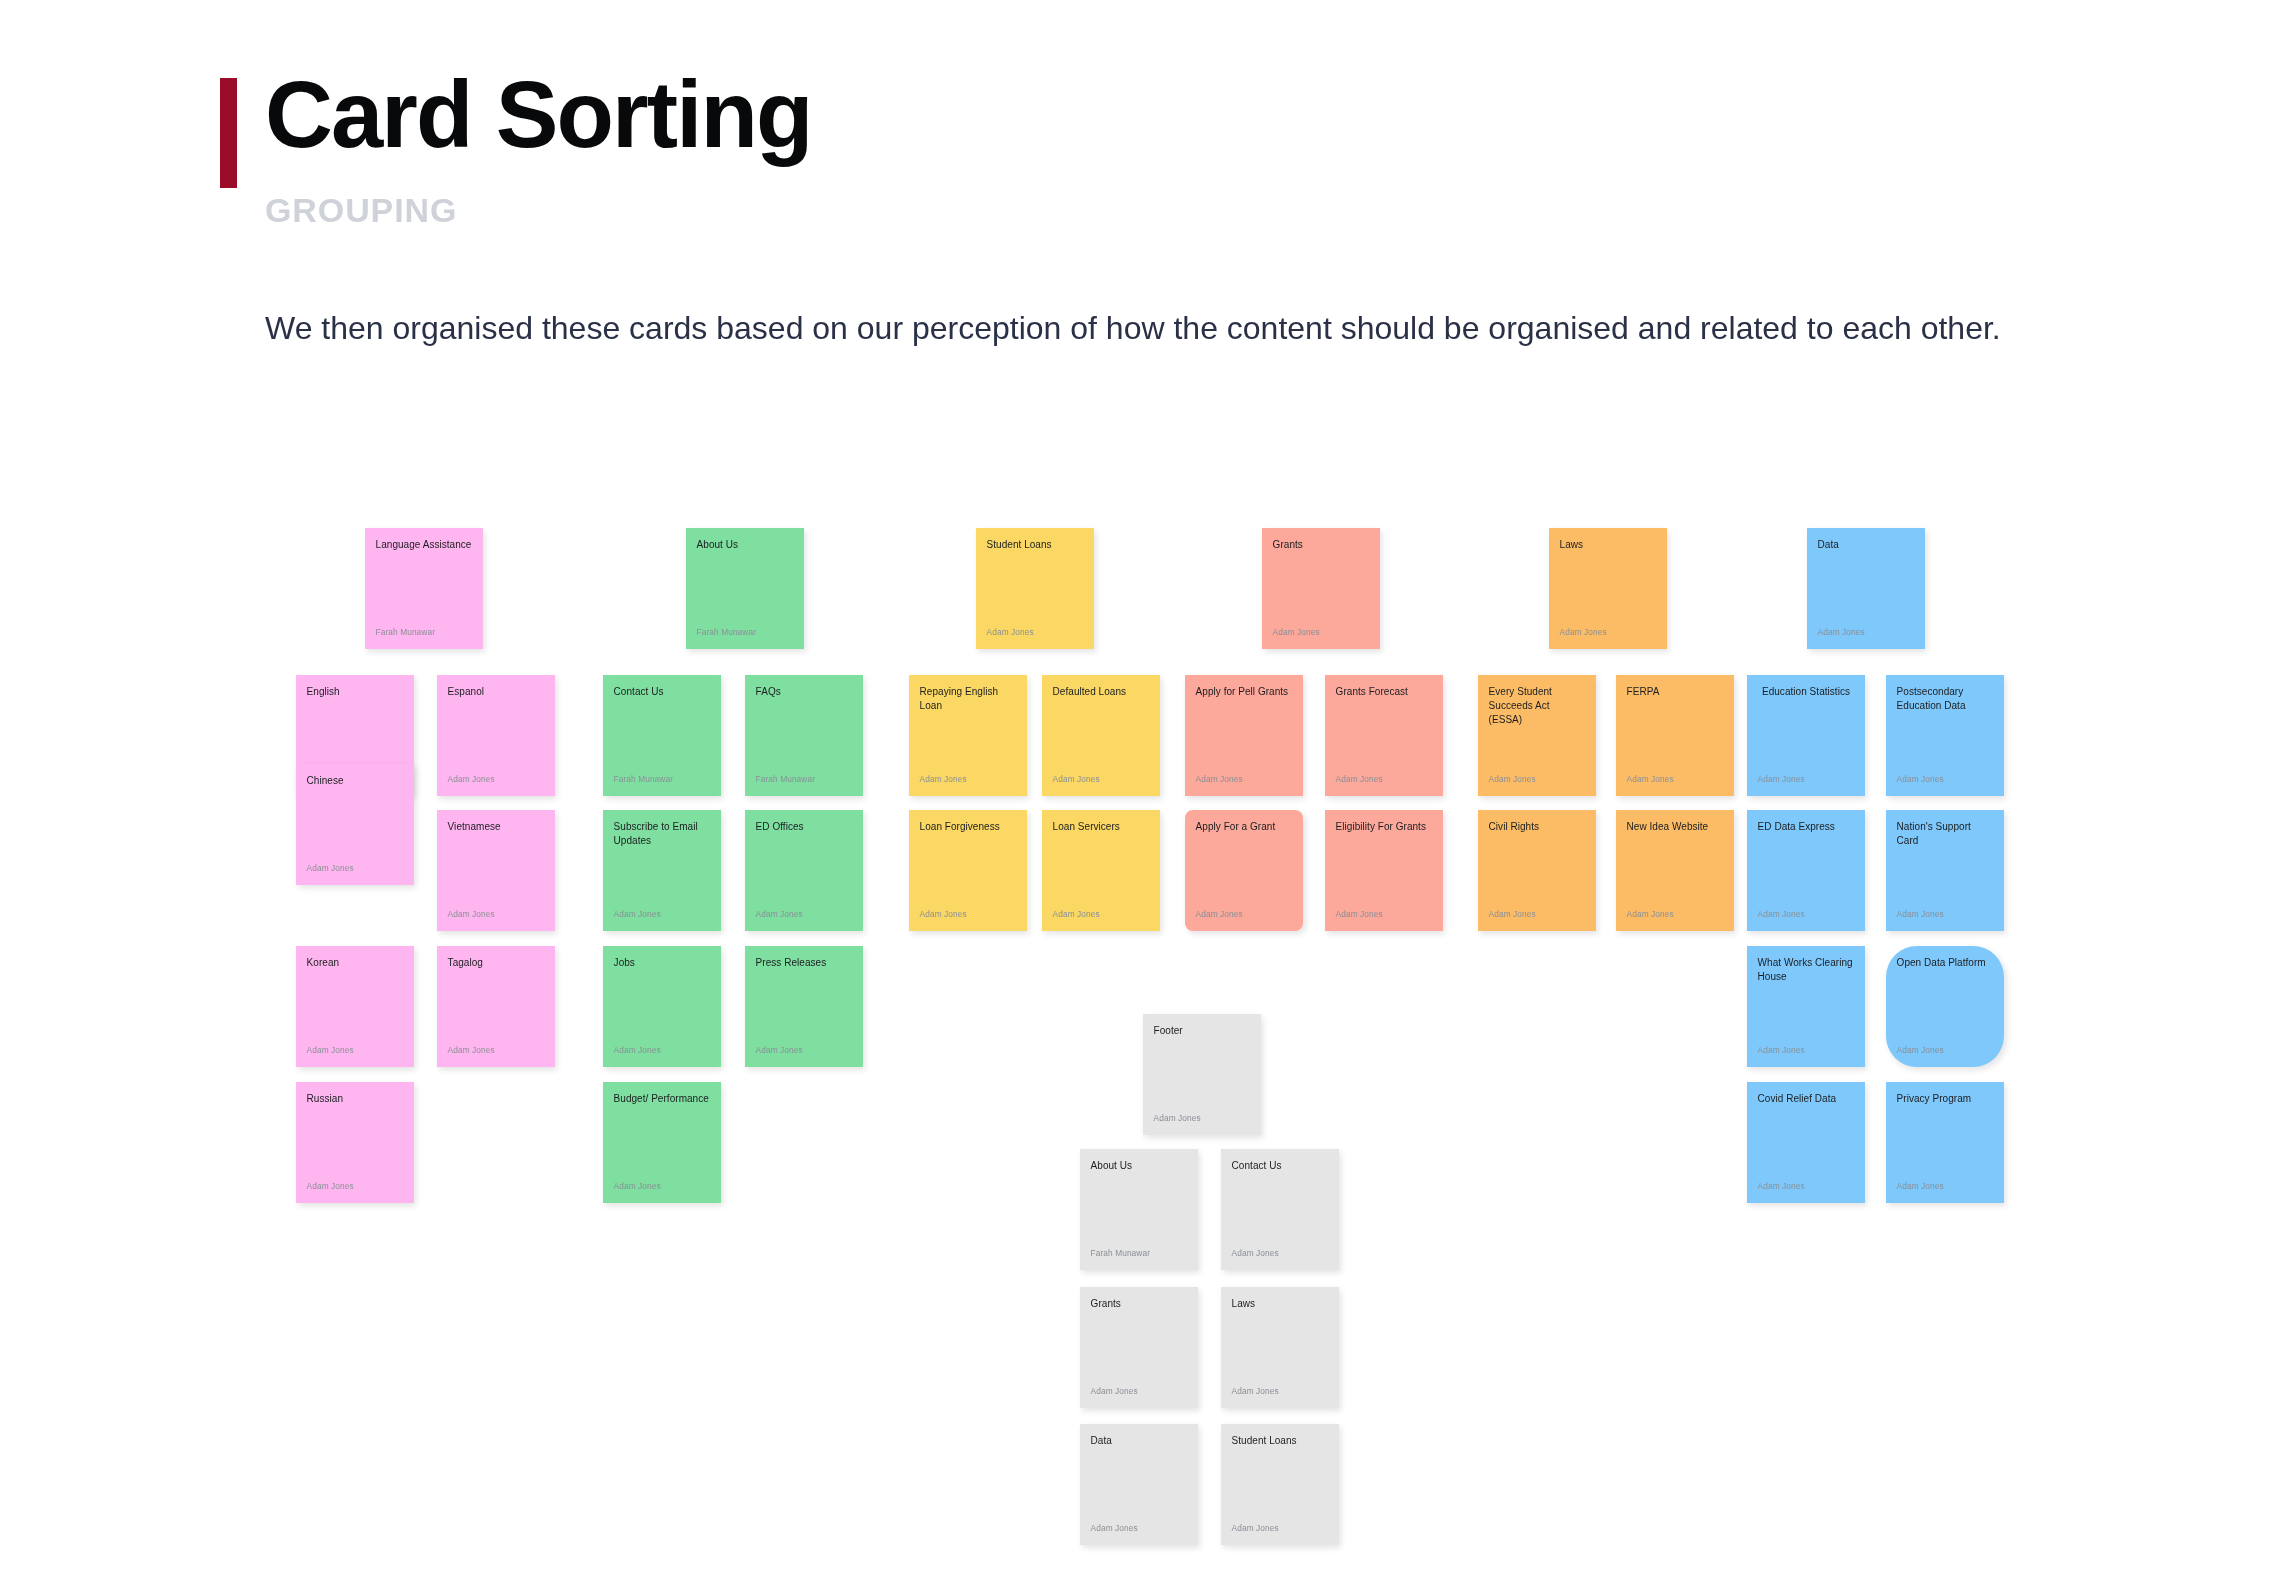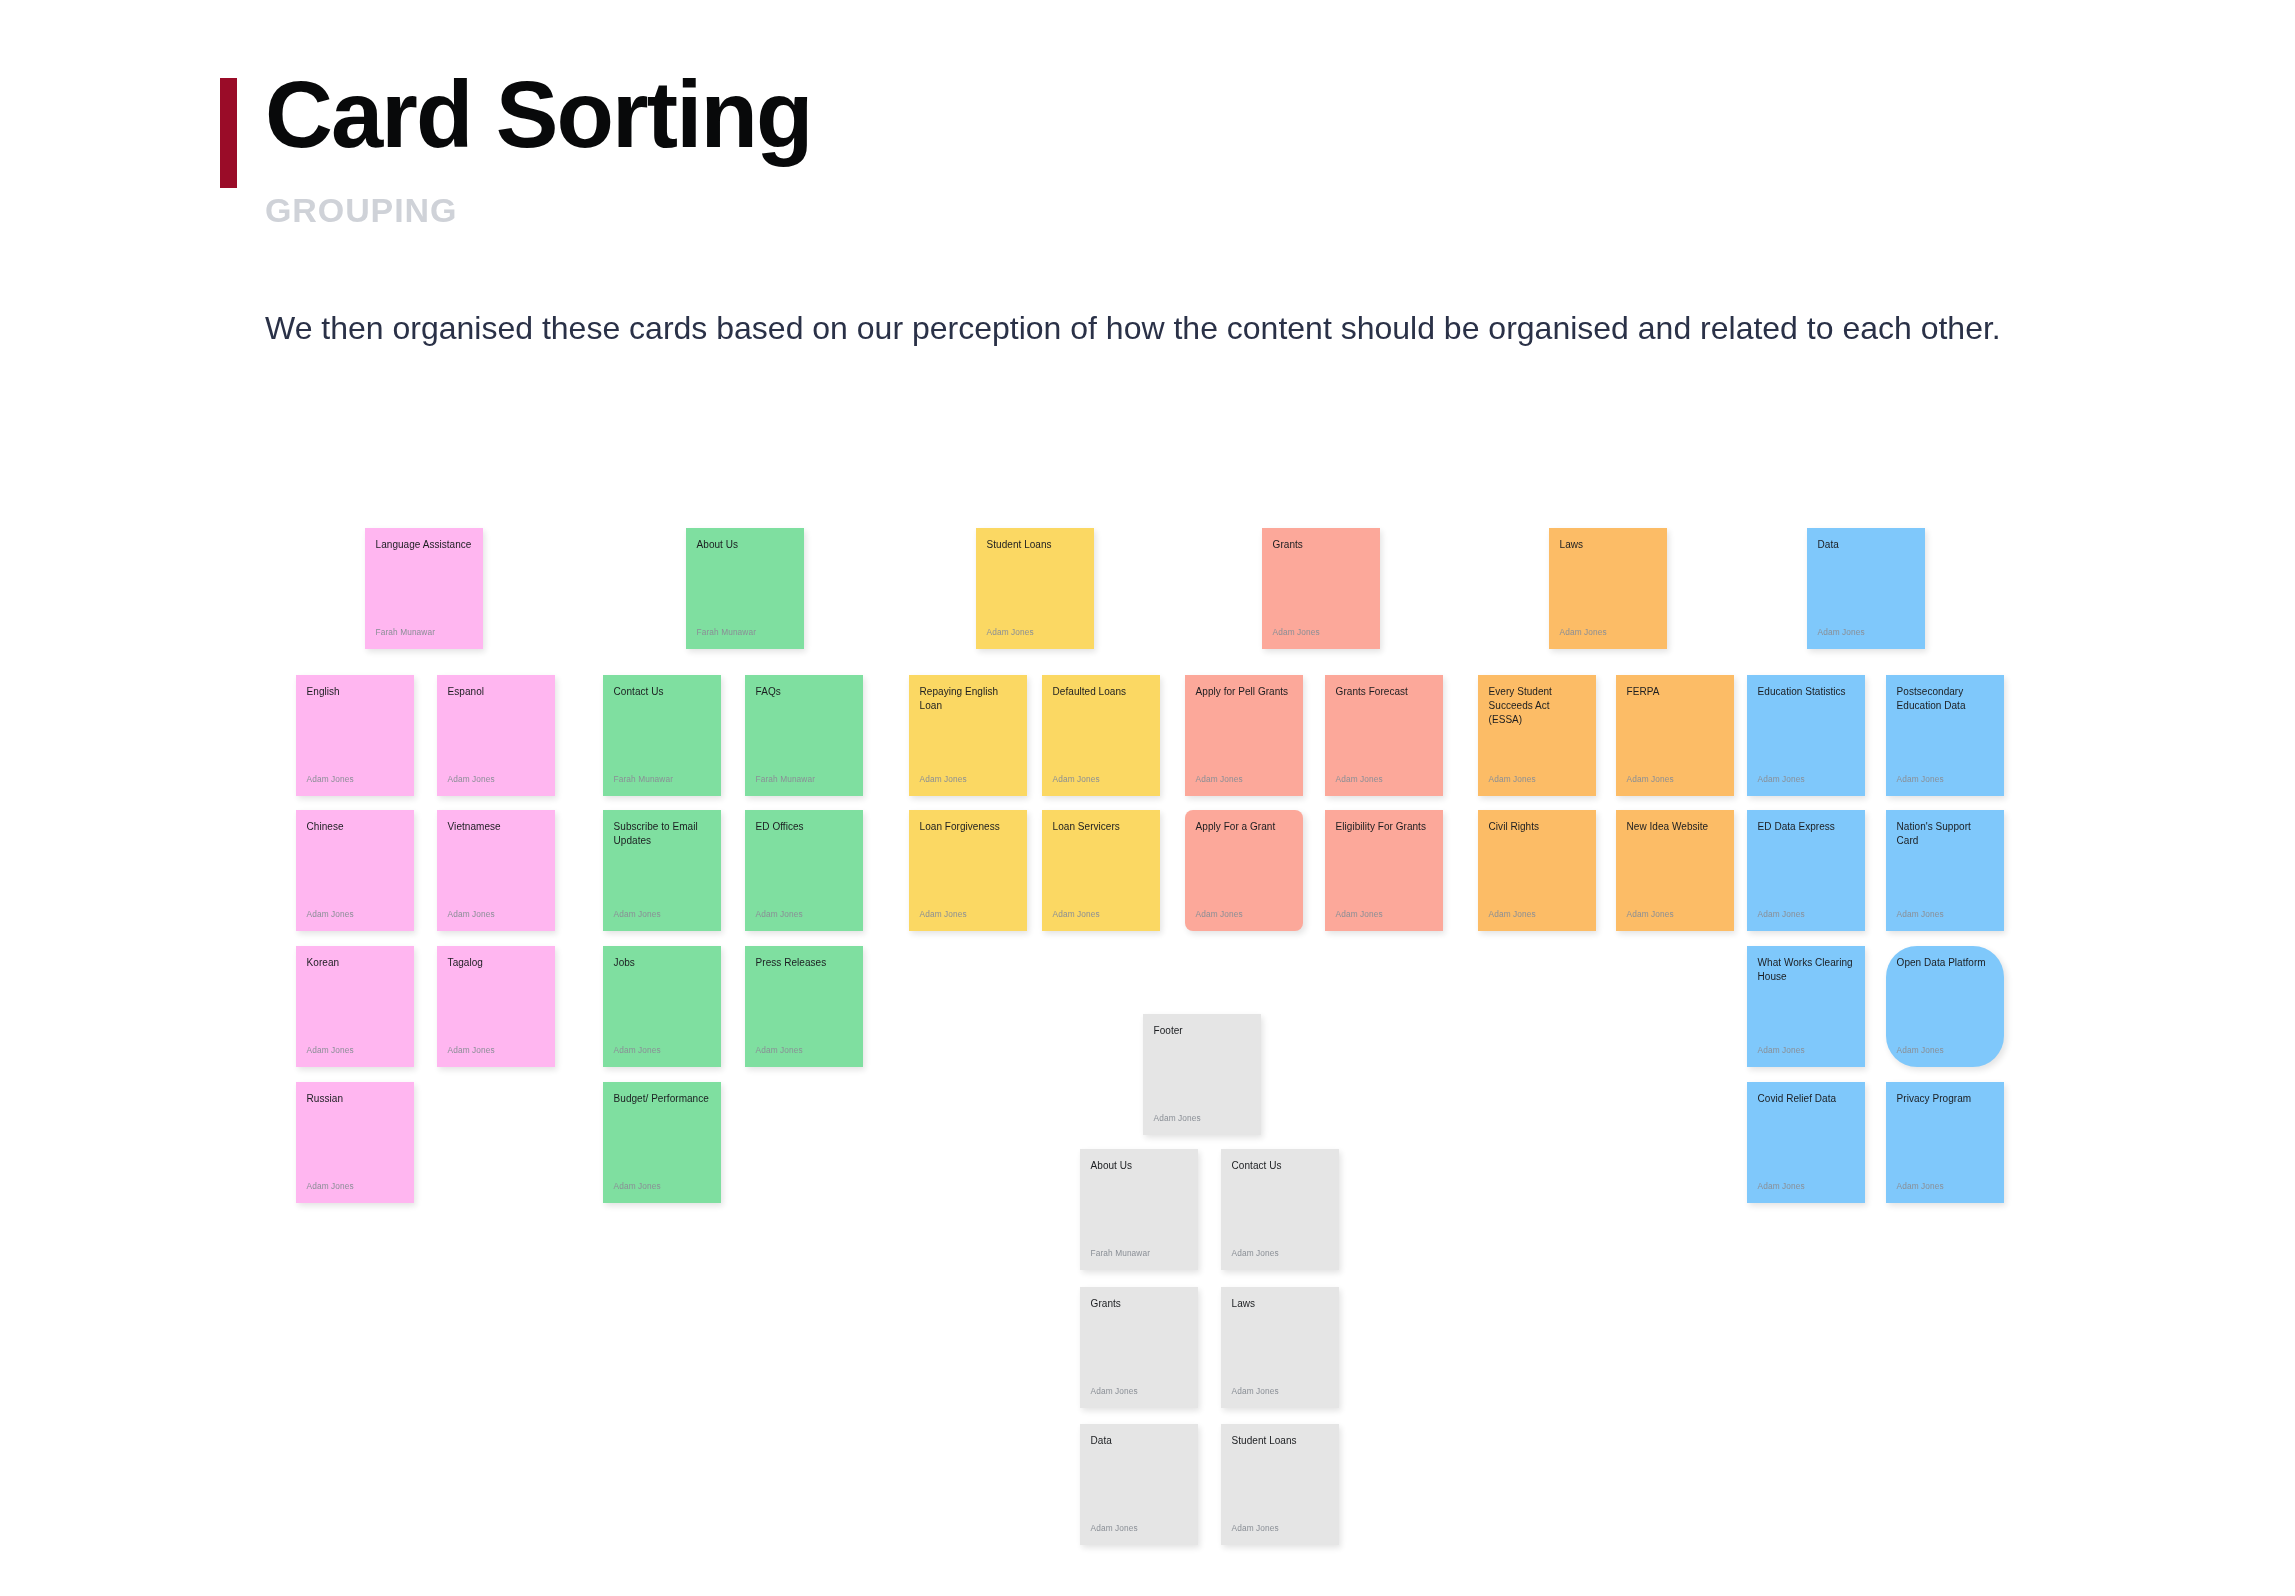--- a/index.html
+++ b/index.html
@@ -123,21 +123,21 @@
         <div class="card-author">Farah Munawar</div>
       </div>
       <div class="card" style="left: 296px; top: 675px; width: 118px; height: 121px; background: rgb(255, 182, 240);">
         <div class="card-title">English</div>
         <div class="card-author">Adam Jones</div>
       </div>
       <div class="card" style="left: 437px; top: 675px; width: 118px; height: 121px; background: rgb(255, 182, 240);">
         <div class="card-title">Espanol</div>
         <div class="card-author">Adam Jones</div>
       </div>
-      <div class="card" style="left: 296px; top: 810px; width: 118px; height: 121px; background: rgb(255, 182, 240);">
+      <div class="card" style="left: 296px; top: 764px; width: 118px; height: 121px; background: rgb(255, 182, 240);">
         <div class="card-title">Chinese</div>
         <div class="card-author">Adam Jones</div>
       </div>
       <div class="card" style="left: 437px; top: 810px; width: 118px; height: 121px; background: rgb(255, 182, 240);">
         <div class="card-title">Vietnamese</div>
         <div class="card-author">Adam Jones</div>
       </div>
       <div class="card" style="left: 296px; top: 946px; width: 118px; height: 121px; background: rgb(255, 182, 240);">
         <div class="card-title">Korean</div>
         <div class="card-author">Adam Jones</div>
@@ -249,21 +249,21 @@
       <div class="card" style="left: 1616px; top: 810px; width: 118px; height: 121px; background: rgb(252, 188, 102);">
         <div class="card-title">New Idea Website</div>
         <div class="card-author">Adam Jones</div>
       </div>
     </div>
     <div style="position: absolute; left: 0px; top: 0px; width: 100%; height: 100%;">
       <div class="card header-card" style="left: 1807px; top: 528px; width: 118px; height: 121px; background: rgb(127, 200, 251);">
         <div class="card-title">Data</div>
         <div class="card-author">Adam Jones</div>
       </div>
-      <div class="card" style="left: 1747px; top: 675px; width: 118px; height: 121px; background: rgb(127, 200, 251);">
+      <div class="card" style="left: 1747px; top: 675px; width: 118px; height: 121px; background: rgb(127, 200, 251); text-align: center;">
         <div class="card-title">Education Statistics</div>
         <div class="card-author">Adam Jones</div>
       </div>
       <div class="card" style="left: 1886px; top: 675px; width: 118px; height: 121px; background: rgb(127, 200, 251);">
         <div class="card-title">Postsecondary Education Data</div>
         <div class="card-author">Adam Jones</div>
       </div>
       <div class="card" style="left: 1747px; top: 810px; width: 118px; height: 121px; background: rgb(127, 200, 251);">
         <div class="card-title">ED Data Express</div>
         <div class="card-author">Adam Jones</div>

